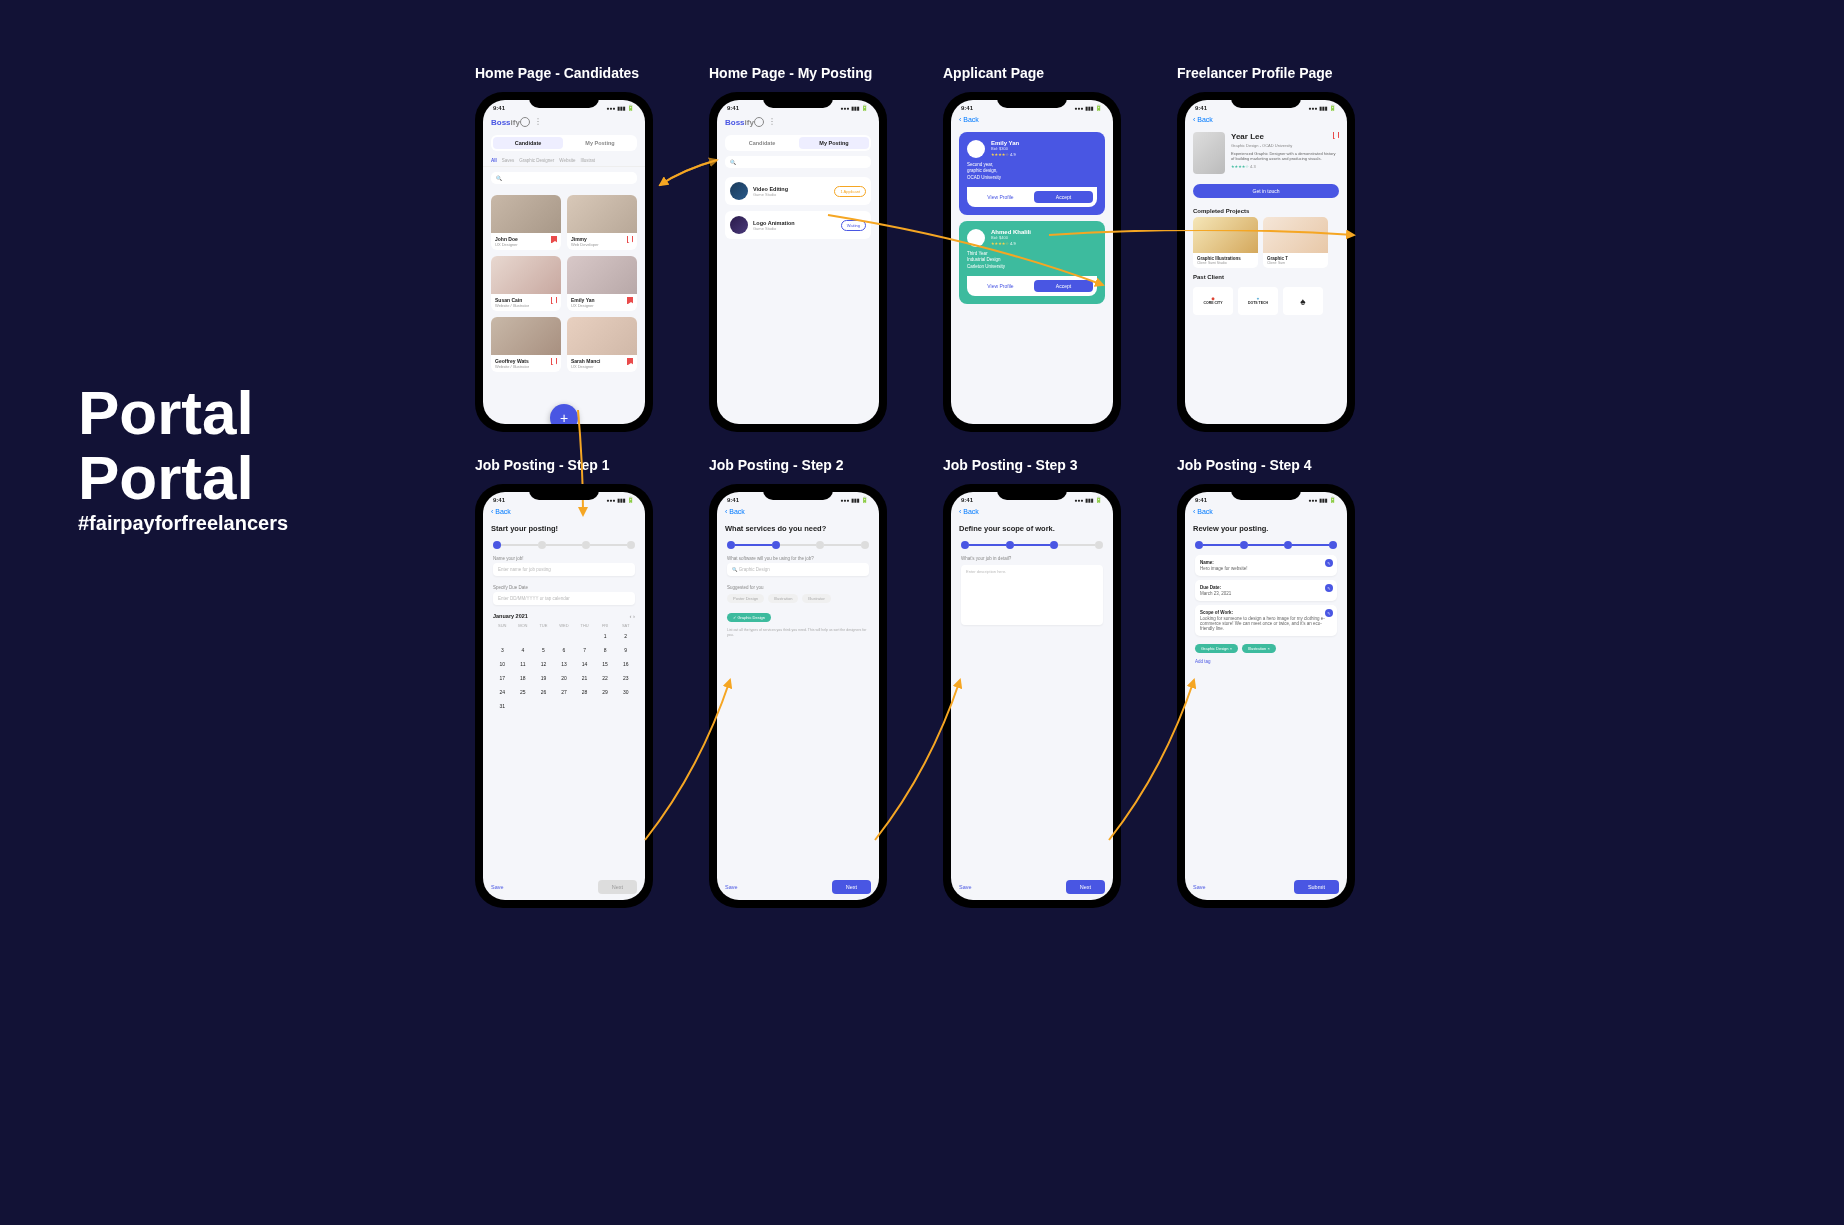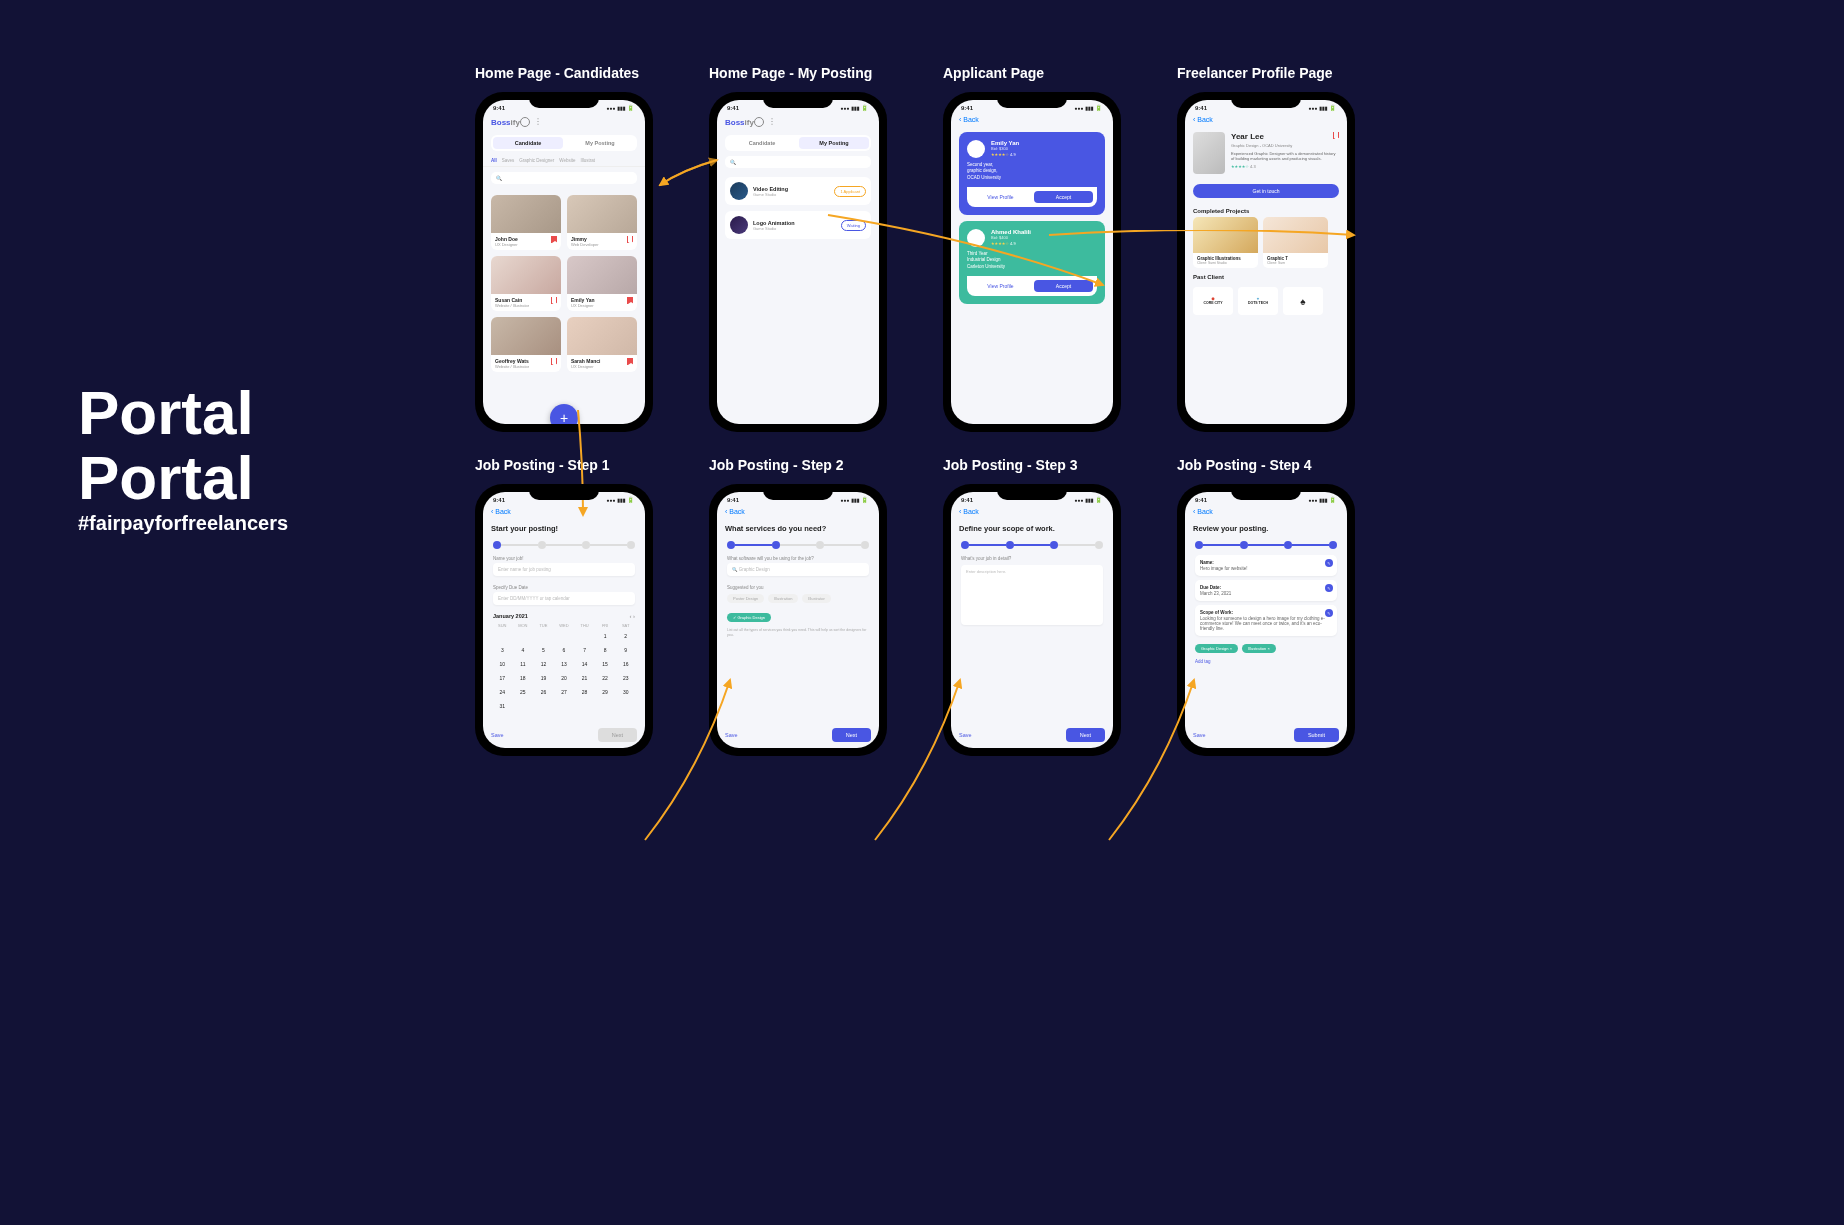--- a/index.html
+++ b/index.html
@@ -6,21 +6,21 @@
 body{background:#121236;width:1844px;height:1225px;color:#fff;position:relative}
 .title-block{position:absolute;left:78px;top:380px}
 .title-block h1{font-size:62px;font-weight:900;line-height:1.05}
 .hashtag{font-size:20px;font-weight:600;margin-top:2px}
 .screens{position:absolute;left:475px;top:64px}
 .row{display:flex;gap:56px}
 .row2{margin-top:24px}
 .screen-wrap{width:178px}
 .screen-label{font-size:14px;font-weight:600;margin-bottom:10px;line-height:1.3}
 .phone{width:178px;height:340px;background:#000;border-radius:28px;padding:8px;position:relative}
-.phone-tall{height:272px}
+.phone-tall{height:424px}
 .notch{position:absolute;top:0;left:50%;transform:translateX(-50%);width:70px;height:16px;background:#000;border-radius:0 0 10px 10px;z-index:5}
 .screen{width:100%;height:100%;background:#f5f6fa;border-radius:22px;overflow:hidden;color:#222;font-size:6px;position:relative}
 .status-bar{display:flex;justify-content:space-between;align-items:center;padding:4px 10px 2px;font-size:6px;font-weight:600}
 .status-bar .right{display:flex;gap:2px;align-items:center}
 .sig{font-size:5px}
 .back-link{color:#007AFF;font-size:7px;padding:3px 8px;font-weight:500}
 .header{display:flex;align-items:center;padding:4px 8px}
 .logo{font-size:8px;font-weight:700}
 .logo .b1{color:#4956E3}
 .logo .b2{color:#888}

